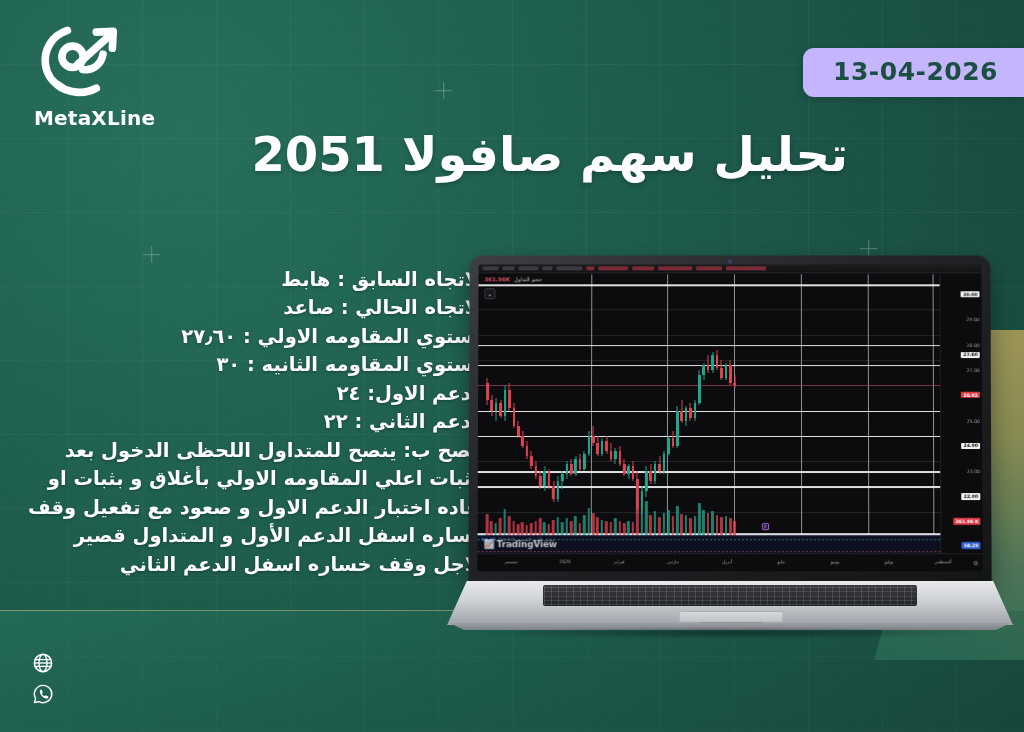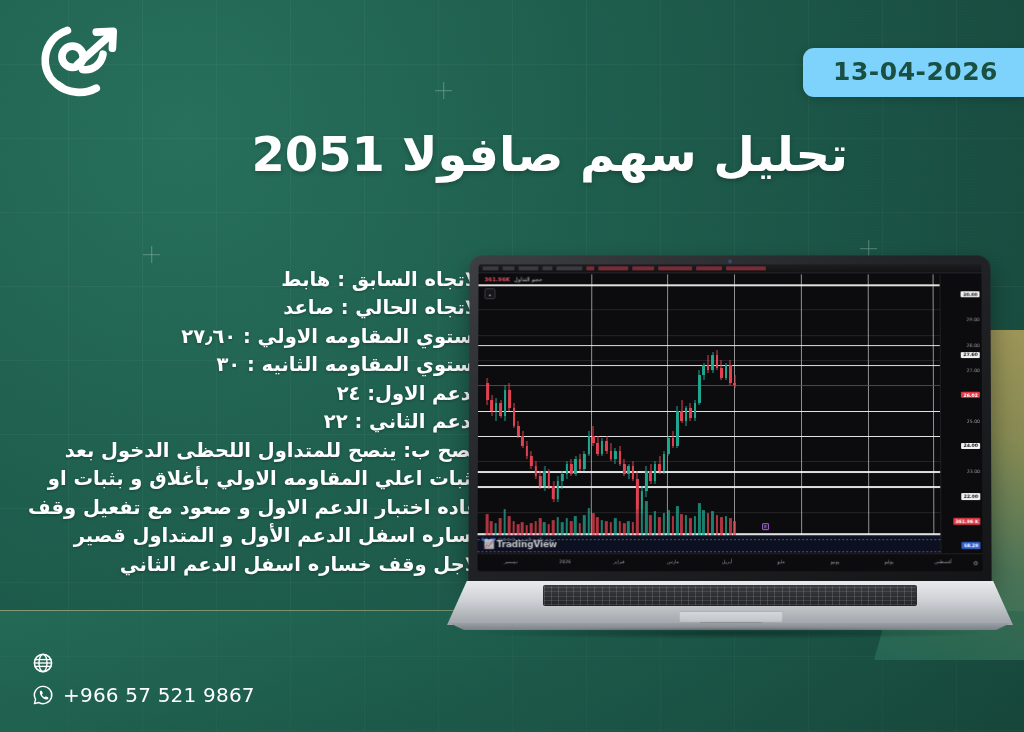--- a/index.html
+++ b/index.html
@@ -62,21 +62,21 @@
   .logo-block { position:absolute; left:30px; top:22px; width:140px; }
   .logo-mark { width:86px; height:78px; display:block; margin-left:8px; }
   .logo-word {
     margin-top:6px; margin-left:4px;
     color:#ffffff; font-size:20px; font-weight:700; letter-spacing:.2px;
   }
 
   
   .date-badge {
     position:absolute; right:0; top:48px;
-    background:#7dd3fc;
+    background:#c4b5fd;
     color:#1b4f41;
     font-size:25px; font-weight:700; letter-spacing:.5px;
     padding:9px 26px 11px 30px;
     border-top-left-radius:11px; border-bottom-left-radius:11px;
     box-shadow:0 2px 10px rgba(0,0,0,.18);
   }
 
   
   .title {
     position:absolute; right:176px; top:126px;
@@ -250,20 +250,21 @@
 
 <div class="logo-block">
   <svg class="logo-mark" viewBox="0 0 100 92">
     <path d="M34 10 C16 16 6 32 8 50 C9.5 62 17 72 27 77" fill="none" stroke="#ffffff" stroke-width="9" stroke-linecap="round"></path>
     <path d="M22 74 C34 84 54 86 68 78" fill="none" stroke="#ffffff" stroke-width="9" stroke-linecap="round"></path>
     <circle cx="40" cy="41" r="12.5" fill="none" stroke="#ffffff" stroke-width="9"></circle>
     <path d="M52 56 C64 58 74 50 76 38" fill="none" stroke="#ffffff" stroke-width="9" stroke-linecap="round"></path>
     <path d="M46 50 L86 14" fill="none" stroke="#ffffff" stroke-width="9" stroke-linecap="round"></path>
     <path d="M68 12 L88 11 L87 31" fill="none" stroke="#ffffff" stroke-width="9" stroke-linecap="round" stroke-linejoin="round"></path>
   </svg>
+  <div class="logo-word">MetaXLine</div>
 </div>
 
 <div class="date-badge">13-04-2026</div>
 
 <div class="title">تحليل سهم صافولا 2051</div>
 
 <div class="analysis">
   <div class="line">الاتجاه السابق : هابط</div>
   <div class="line">الاتجاه الحالي : صاعد</div>
   <div class="line">مستوي المقاومه الاولي : ٢٧٫٦٠</div>
@@ -281,21 +282,20 @@
       <line x1="2.8" y1="8.3" x2="21.2" y2="8.3" stroke="#fff" stroke-width="1.5"></line>
       <line x1="2.8" y1="15.7" x2="21.2" y2="15.7" stroke="#fff" stroke-width="1.5"></line>
       <line x1="2.6" y1="12" x2="21.4" y2="12" stroke="#fff" stroke-width="1.5"></line>
     </svg>
   </div>
   <div class="footer-row">
     <svg class="ficon" viewBox="0 0 24 24">
       <path d="M12 2.6a9.4 9.4 0 0 0-8.1 14.1L2.7 21.4l4.9-1.2A9.4 9.4 0 1 0 12 2.6z" fill="none" stroke="#fff" stroke-width="1.6" stroke-linejoin="round"></path>
       <path d="M8.6 8c.3-.6.6-.6.9-.6h.7c.2 0 .5 0 .7.6l.8 1.9c.1.3 0 .5-.1.7l-.5.6c-.2.2-.3.4-.1.7.5.9 1.5 1.9 2.5 2.4.3.2.5.1.7-.1l.6-.6c.2-.2.4-.2.7-.1l1.8.9c.5.2.5.5.5.7v.7c0 .3-.1.6-.7.9-.6.3-1.6.5-3-.1-2.1-.9-4.3-3.1-5.1-5.2-.5-1.3-.3-2.3-.4-2.4z" fill="#fff"></path>
     </svg>
-    <span class="txt">+966 57 521 9867</span>
   </div>
 </div>
 
 <div class="laptop">
   <div class="lid">
     <div class="lid-cam"></div>
     <div class="screen">
 
       <div class="tv">
 

